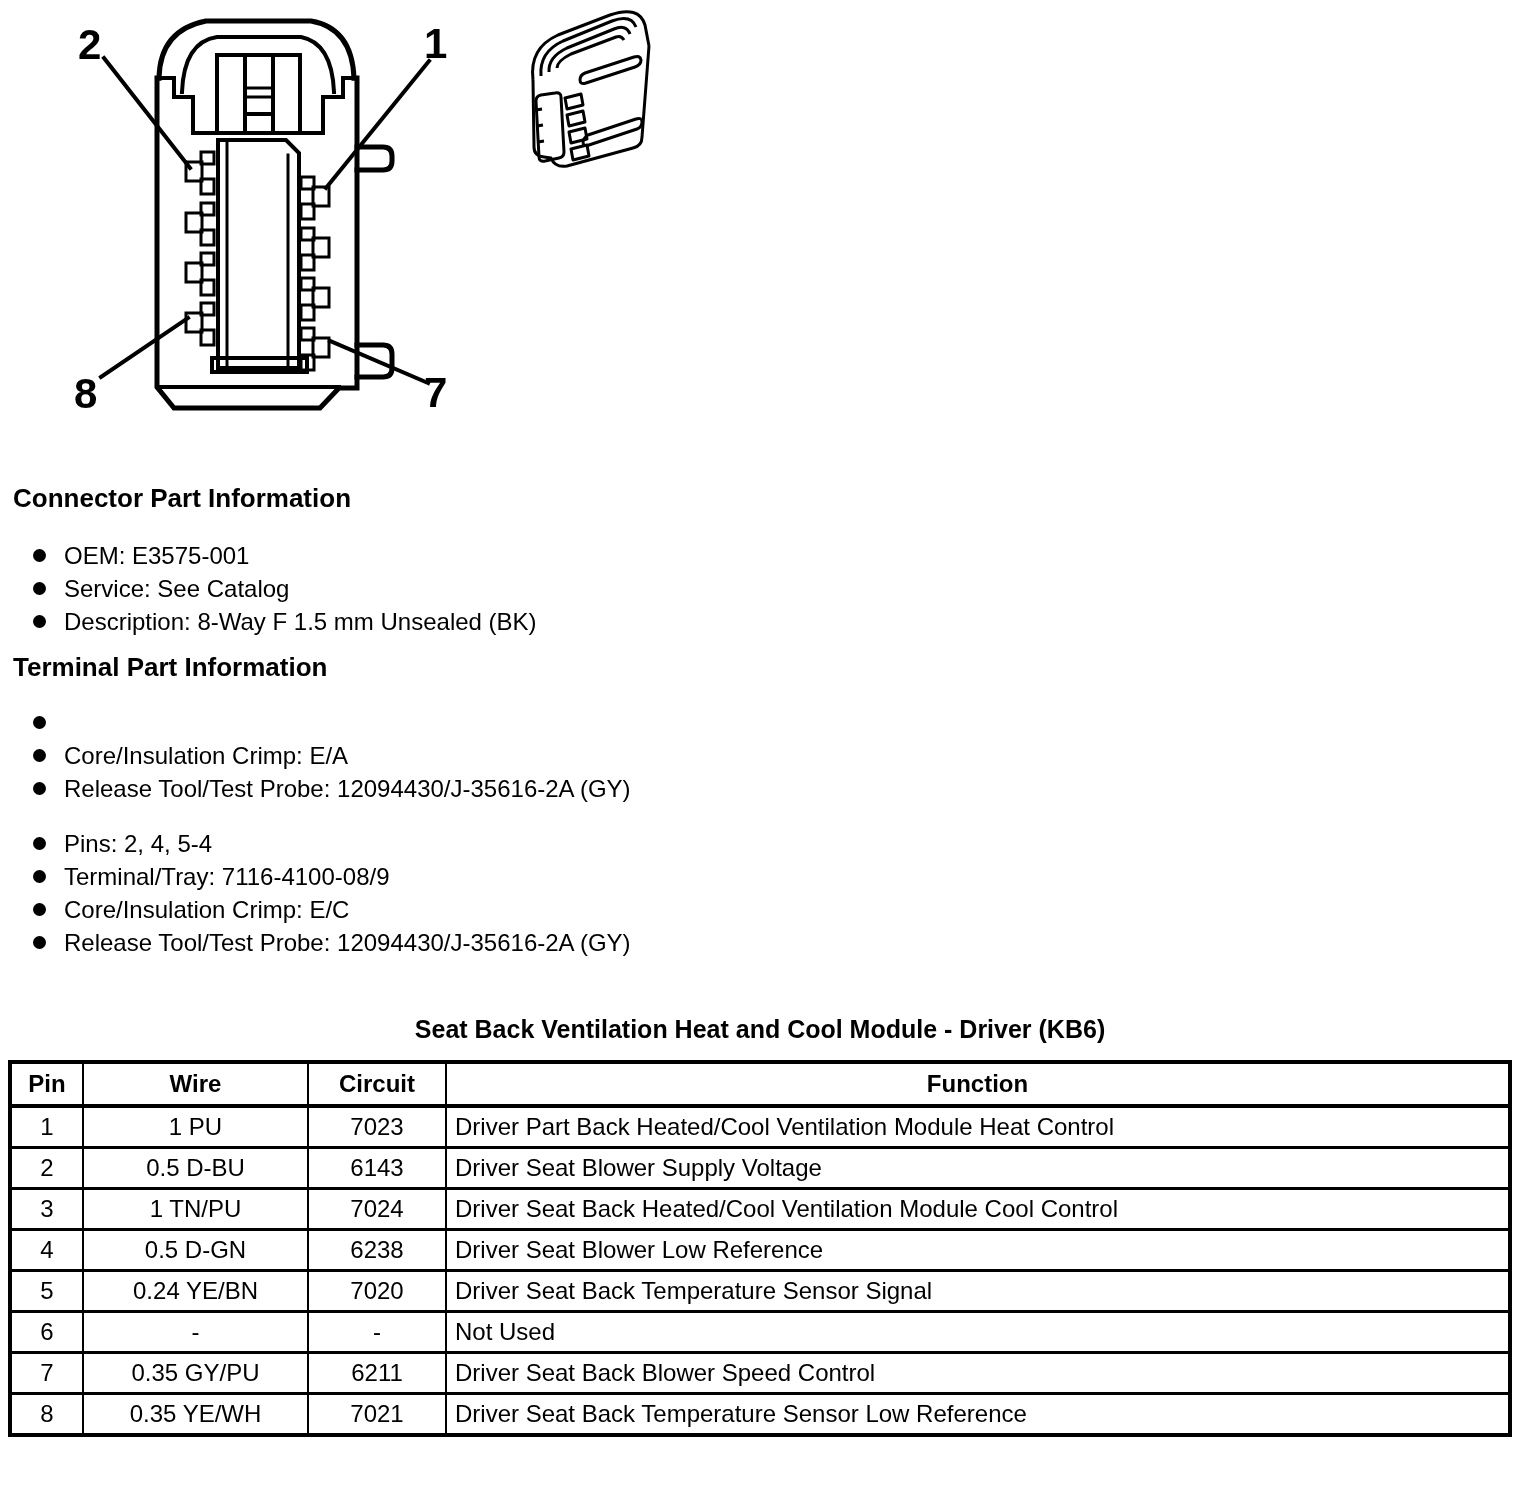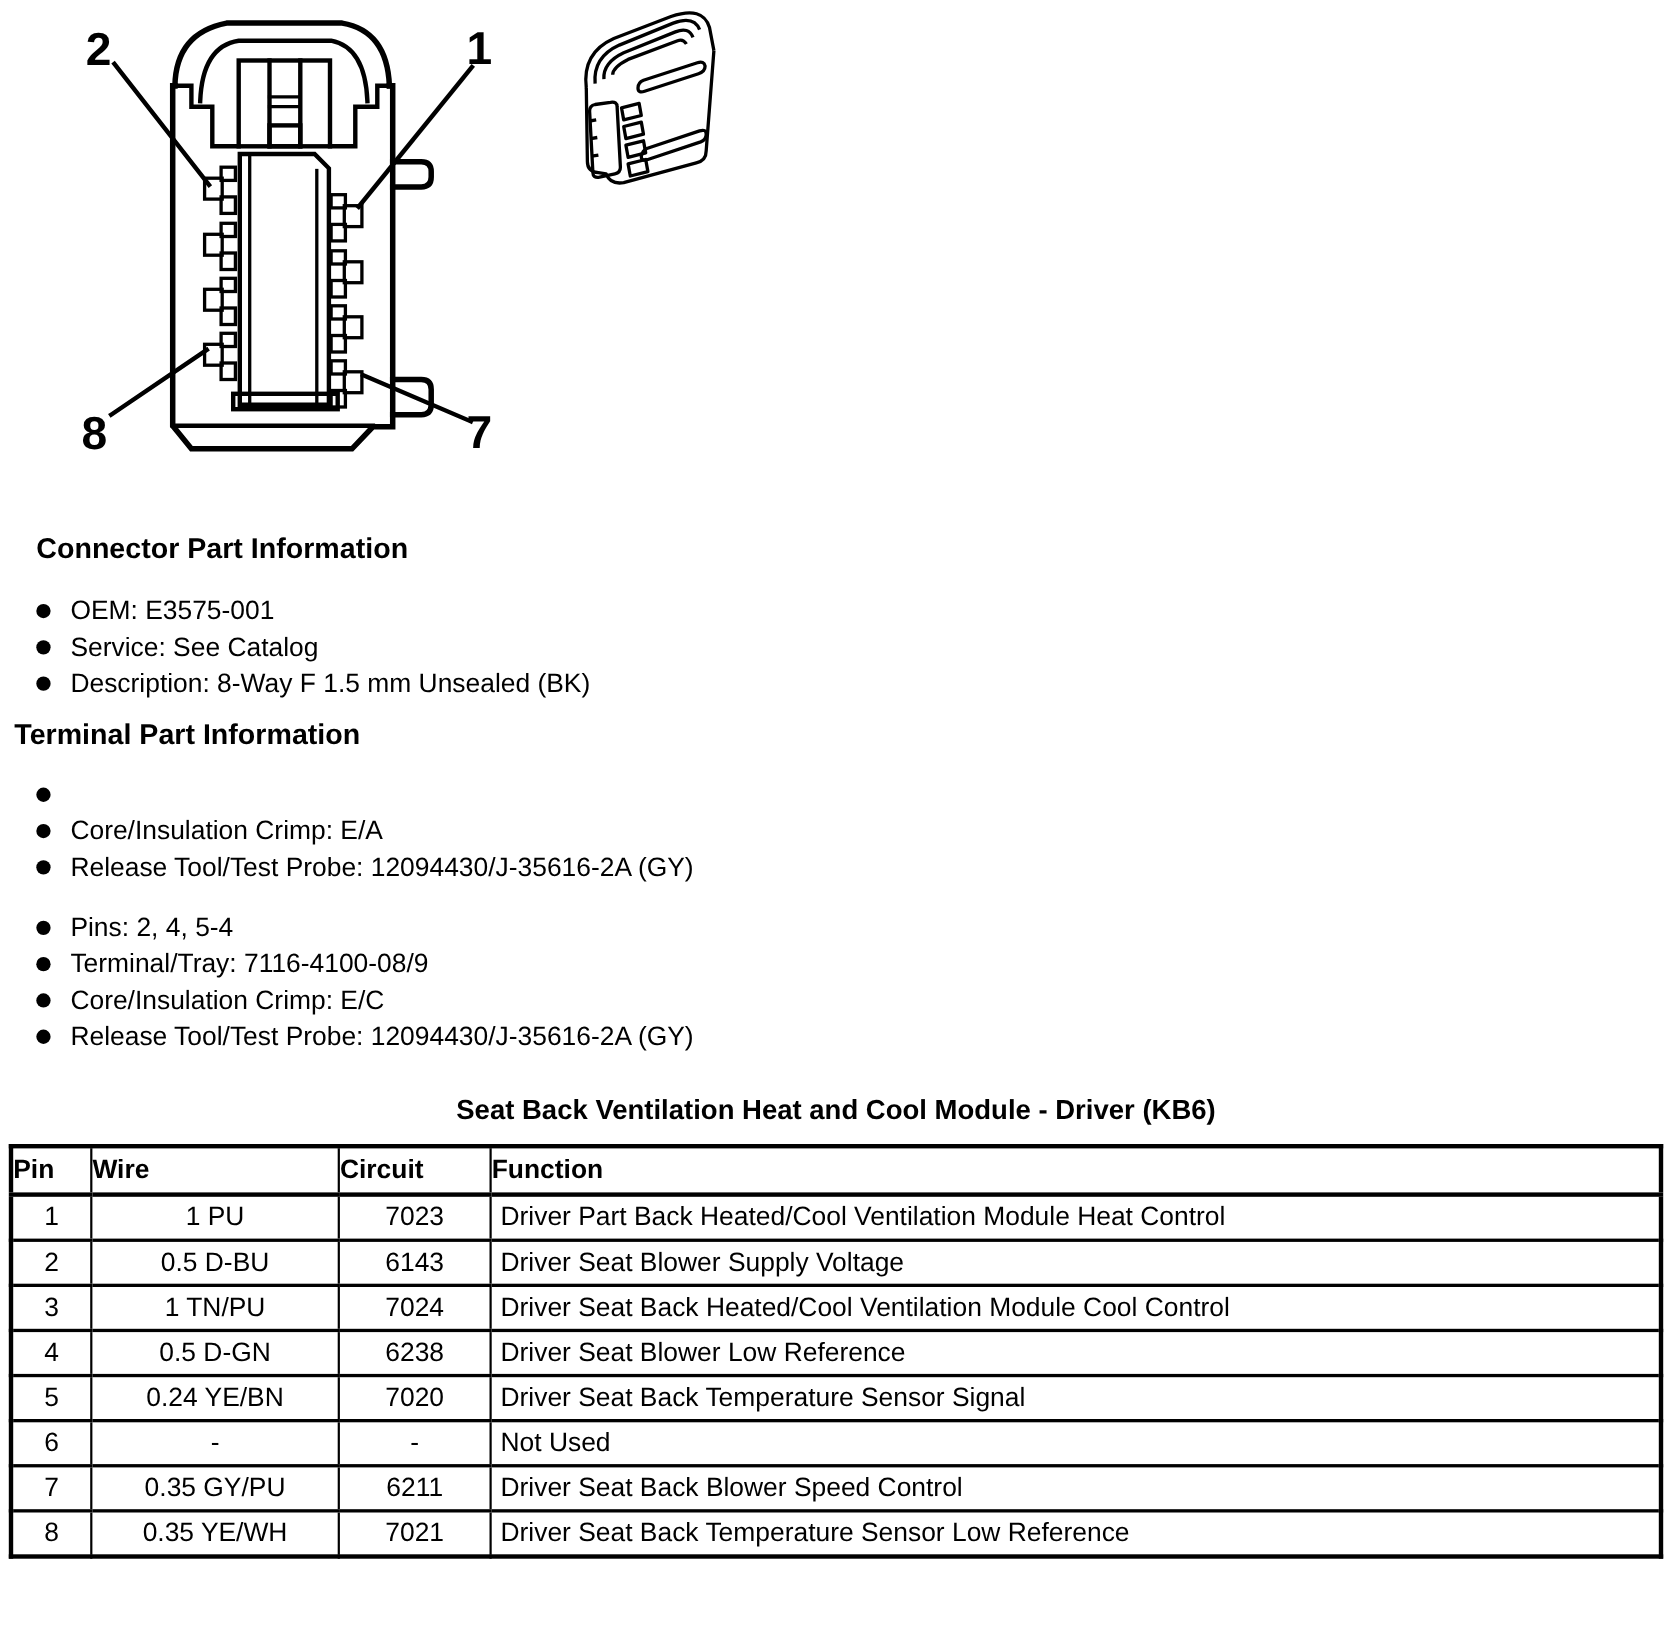--- a/index.html
+++ b/index.html
@@ -21,21 +21,21 @@
     width: 700px;
     height: 455px;
   }
   .section-heading {
     margin: 0;
     padding-left: 13px;
     font-size: 26px;
     font-weight: bold;
     line-height: 30px;
   }
-  .heading-connector { margin-top: 28px; margin-left: 20px; }
+  .heading-connector { margin-top: 28px; }
   .heading-terminal  { margin-top: 14px; }
   ul.bullets {
     list-style: none;
     margin: 0;
     padding: 0;
   }
   ul.bullets.first-list    { margin-top: 26px; }
   ul.bullets.group-1       { margin-top: 24px; }
   ul.bullets.group-2       { margin-top: 22px; }
   ul.bullets li {
@@ -47,40 +47,40 @@
   }
   .bullet {
     flex: none;
     width: 13px;
     height: 13px;
     border-radius: 50%;
     background: #000000;
     margin-right: 18px;
   }
   .table-title {
-    margin-top: 36px;
+    margin-top: 56px;
     text-align: center;
     font-size: 25px;
     font-weight: bold;
     line-height: 28px;
   }
   table.pin-table {
     margin: 17px 8px 0 8px;
     width: 1504px;
     border-collapse: collapse;
     table-layout: fixed;
     border: 4px solid #000000;
   }
   table.pin-table th {
     border: 2px solid #000000;
     border-bottom: 4px solid #000000;
     height: 40px;
     font-size: 24px;
     font-weight: bold;
-    text-align: left;
+    text-align: center;
     padding: 0;
   }
   table.pin-table td {
     border: 2px solid #000000;
     border-top: 3px solid #000000;
     height: 38px;
     font-size: 24px;
     padding: 0;
     text-align: center;
     white-space: nowrap;

